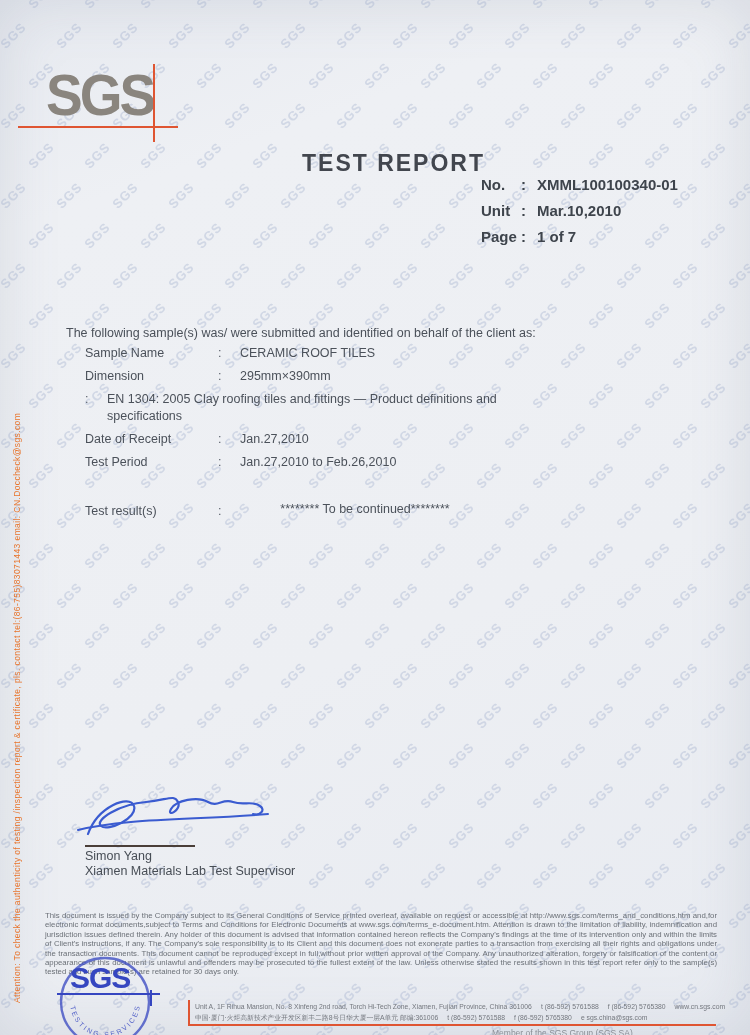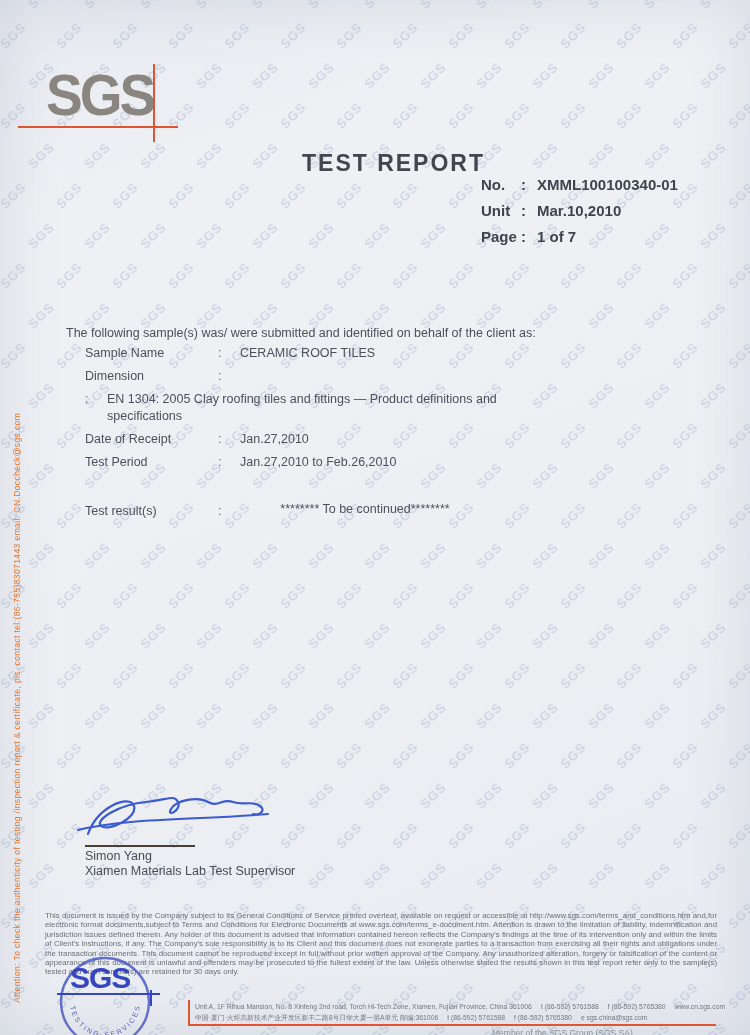--- a/index.html
+++ b/index.html
@@ -482,20 +482,21 @@
   <div class="intro">The following sample(s) was/ were submitted and identified on behalf of the client as:</div>
   <div class="s-table">
       <div class="s-row">
         <span class="s-label">Sample Name</span>
         <span class="s-colon">:</span>
         <span class="s-value">CERAMIC ROOF TILES</span>
       </div>
       <div class="s-row">
         <span class="s-label">Dimension</span>
         <span class="s-colon">:</span>
+        <span class="s-value">295mm×390mm</span>
       </div>
       <div class="s-row">
         <span class="s-colon">:</span>
         <span class="s-value">EN 1304: 2005 Clay roofing tiles and fittings — Product definitions and specifications</span>
       </div>
       <div class="s-row">
         <span class="s-label">Date of Receipt</span>
         <span class="s-colon">:</span>
         <span class="s-value">Jan.27,2010</span>
       </div>

